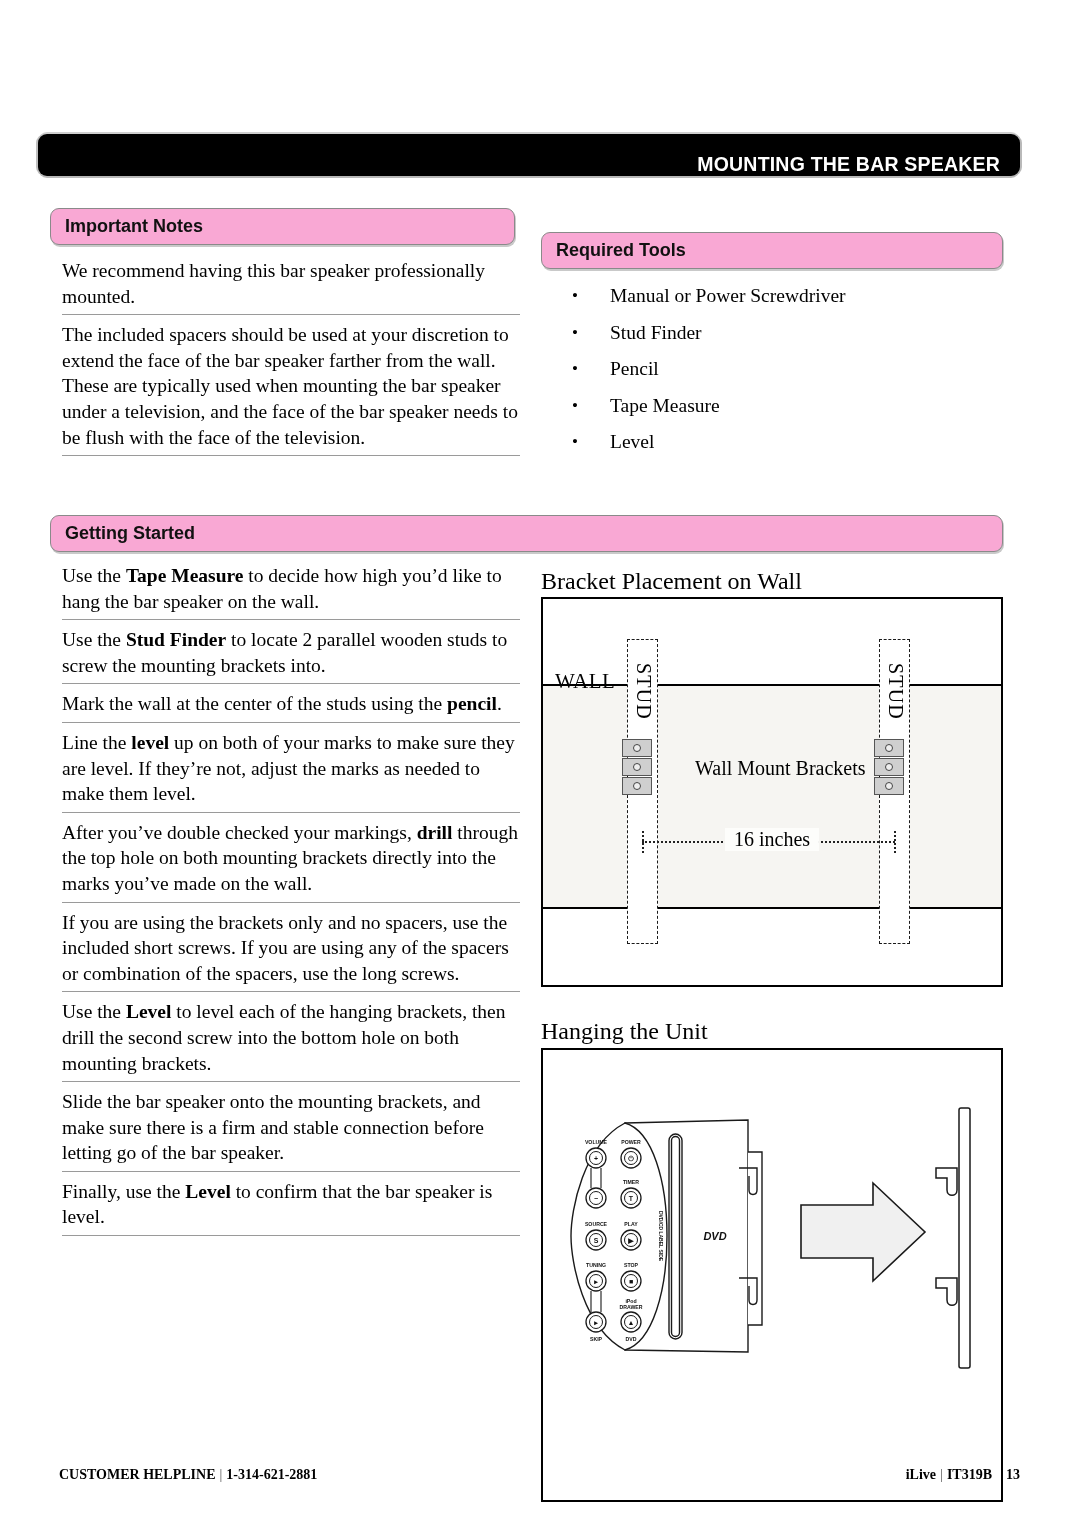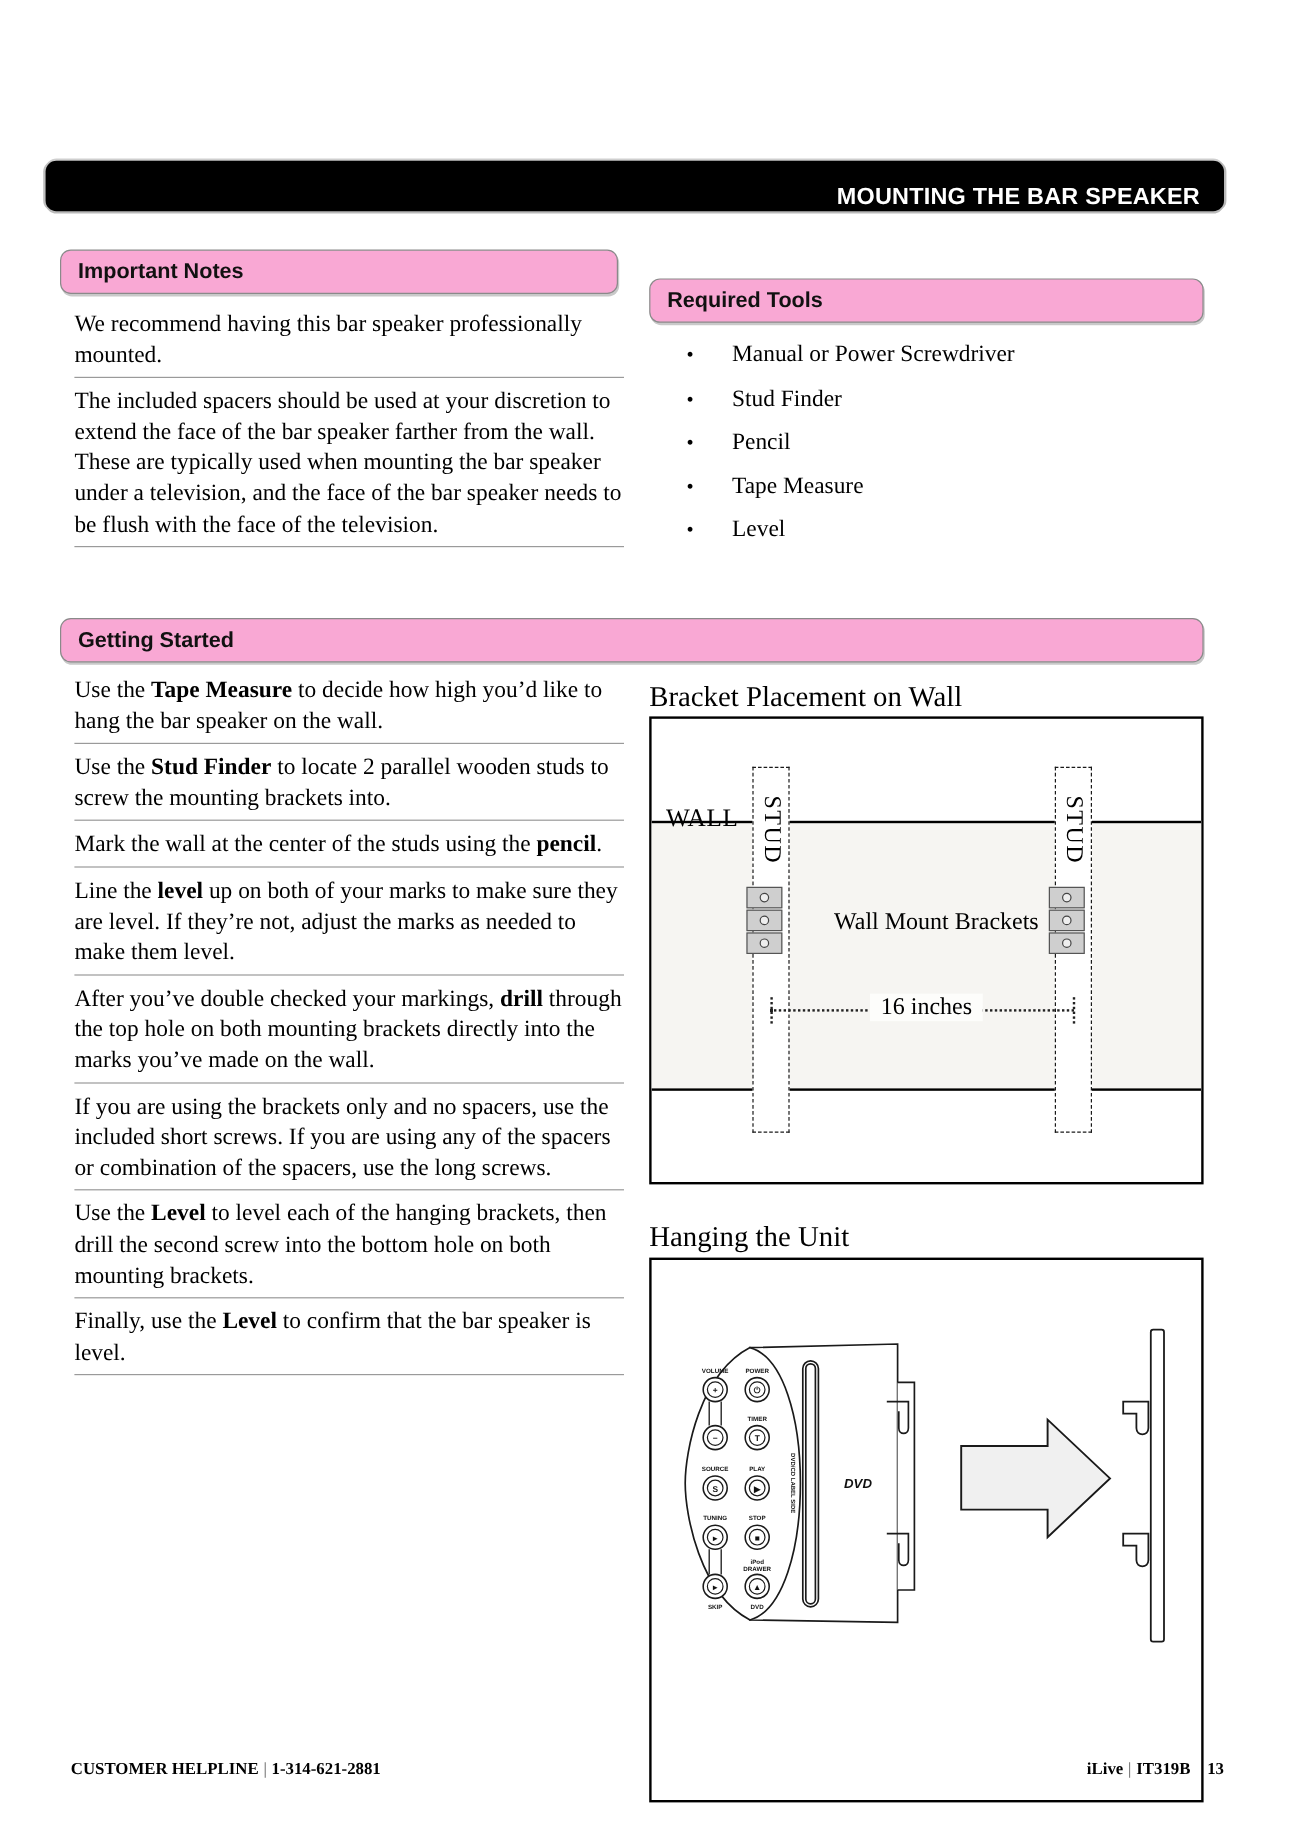--- a/index.html
+++ b/index.html
@@ -283,20 +283,21 @@
   </ul>
 
 <div class="para-col" id="steps-col">
     <div class="para">Use the <b>Tape Measure</b> to decide how high you’d like to hang the bar speaker on the wall.</div>
     <div class="para">Use the <b>Stud Finder</b> to locate 2 parallel wooden studs to screw the mounting brackets into.</div>
     <div class="para">Mark the wall at the center of the studs using the <b>pencil</b>.</div>
     <div class="para">Line the <b>level</b> up on both of your marks to make sure they are level. If they’re not, adjust the marks as needed to make them level.</div>
     <div class="para">After you’ve double checked your markings, <b>drill</b> through the top hole on both mounting brackets directly into the marks you’ve made on the wall.</div>
     <div class="para">If you are using the brackets only and no spacers, use the included short screws. If you are using any of the spacers or combination of the spacers, use the long screws.</div>
     <div class="para">Use the <b>Level</b> to level each of the hanging brackets, then drill the second screw into the bottom hole on both mounting brackets.</div>
+    <div class="para">Slide the bar speaker onto the mounting brackets, and make sure there is a firm and stable connection before letting go of the bar speaker.</div>
     <div class="para">Finally, use the <b>Level</b> to confirm that the bar speaker is level.</div>
   </div>
 
 <div class="fig-title" id="fig1-title">Bracket Placement on Wall</div>
 <div class="fig-box" id="fig1-box">
 
   <div class="wall-band"></div>
 
   <div class="wall-label">WALL</div>
 

